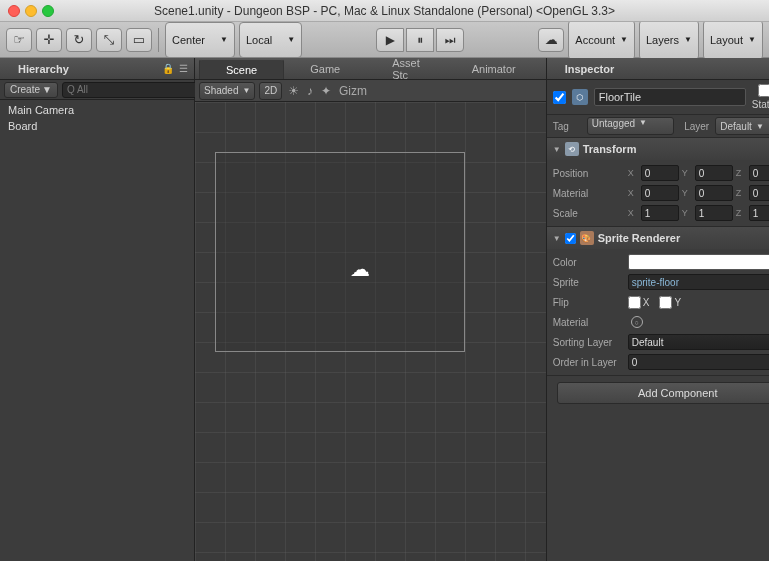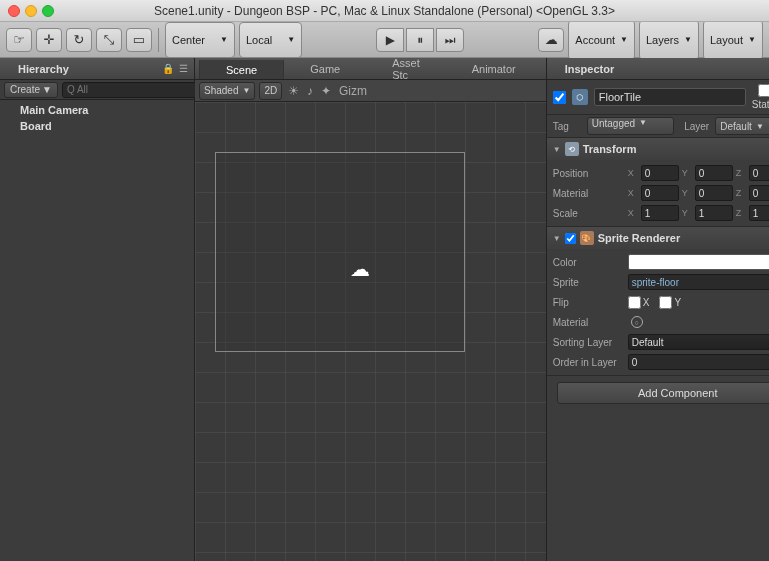--- a/index.html
+++ b/index.html
@@ -153,24 +153,23 @@
       height: 16px;
       padding: 0 4px;
       color: #aaa;
       font-size: 10px;
     }
     .hierarchy-content {
       flex: 1;
       padding: 2px 0;
     }
     .hierarchy-item {
-      padding: 2px 20px;
+      padding: 2px 8px;
       cursor: pointer;
       color: #ddd;
-      font-weight: bold;
     }
 
     
     .center-panel {
       flex: 1;
       display: flex;
       flex-direction: column;
     }
     .tabs-bar {
       background: linear-gradient(to bottom, #555, #444);

